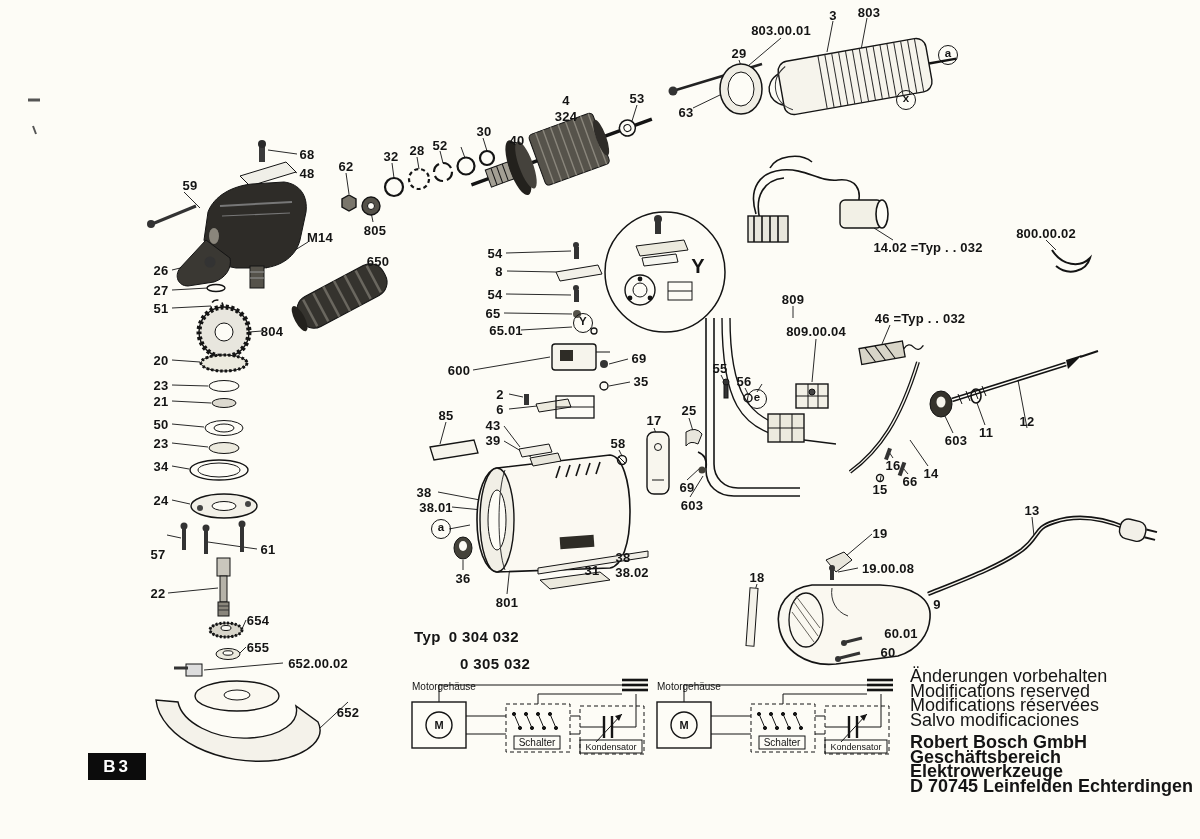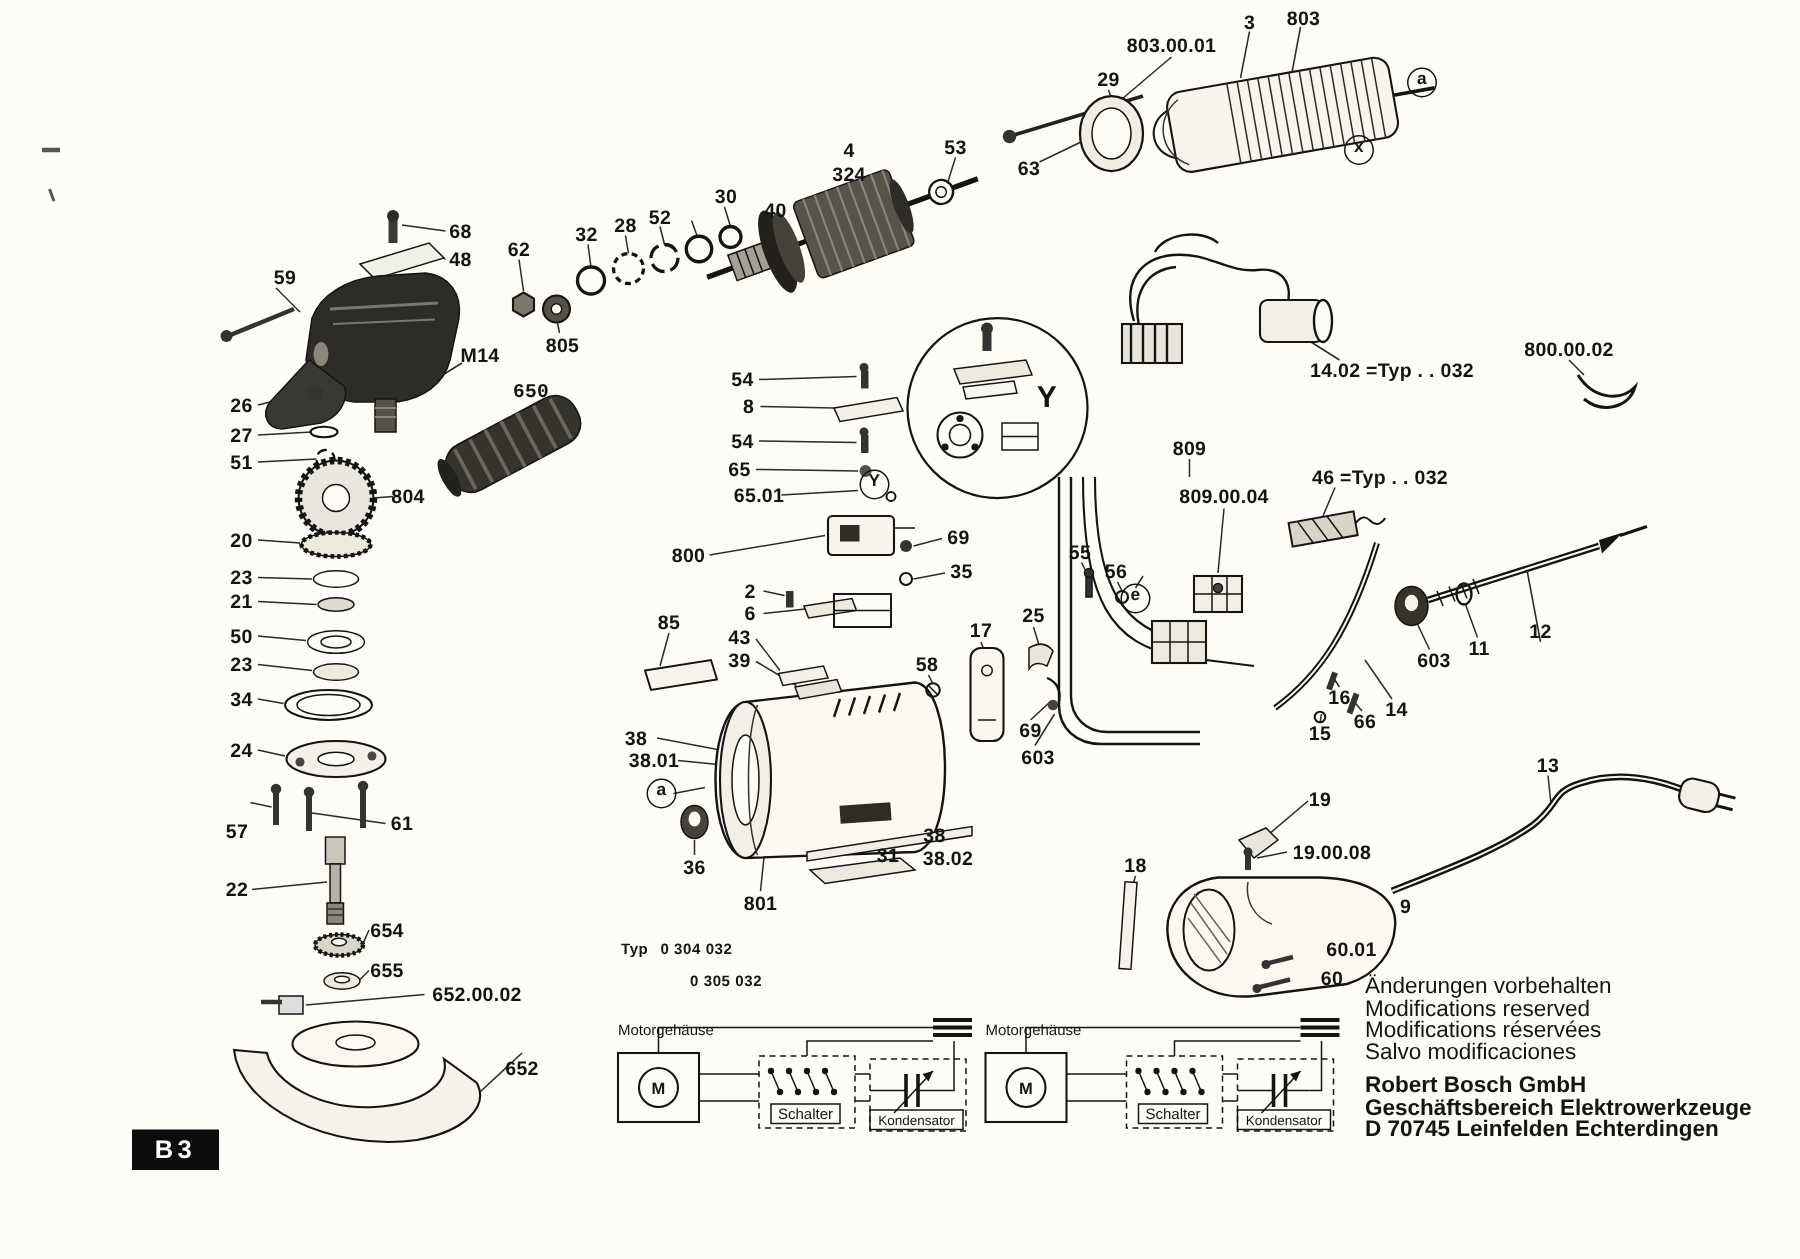--- a/index.html
+++ b/index.html
@@ -10,24 +10,24 @@
   .label-layer{position:absolute;inset:0}
   .part-label{position:absolute;transform:translate(-50%,-50%);font-weight:700;font-size:13px;
               letter-spacing:.2px;white-space:nowrap;color:#141414}
   .part-label.circled{border:1.5px solid #141414;border-radius:50%;width:18px;height:18px;
               line-height:15px;text-align:center;font-size:11.5px;padding:0}
   .header-block{position:absolute;left:148px;top:8px}
   .model-line{font-weight:700;font-size:17.5px;letter-spacing:.6px}
   .model-line .typ{margin-right:10px}
   .model-line2{margin-left:84px}
   .stand-line{font-size:13px;margin-top:6px;letter-spacing:.4px}
-  .variant-block{position:absolute;left:414px;top:628px;font-weight:700;font-size:10px;letter-spacing:.4px}
+  .variant-block{position:absolute;left:414px;top:628px;font-weight:700;font-size:15px;letter-spacing:.4px}
   .variant-block .typ{margin-right:8px}
   .variant-block .line2{margin-left:46px;margin-top:10px}
-  .footer-block{position:absolute;left:910px;top:651px;font-size:15px;line-height:14.5px}
+  .footer-block{position:absolute;left:910px;top:669px;font-size:18px;line-height:14.5px}
   .footer-block .company{font-weight:700;margin-top:8px}
   .plate{position:absolute;left:88px;top:753px;width:58px;height:27px;background:#0c0c0c;color:#fff;
          font-weight:700;font-size:17px;display:flex;align-items:center;justify-content:center;letter-spacing:3px}
   svg text{font-family:"Liberation Sans","DejaVu Sans",sans-serif;fill:#141414}
   .schem-label{font-size:10px}
   .schem-label-small{font-size:9px}
   .motor-m{font-size:11px;font-weight:700}
 </style>
 </head>
 <body>
@@ -510,21 +510,21 @@
       <div class="part-label" style="left: 485px; top: 140px; margin-left: 32px;">40</div>
       <div class="part-label" style="left: 440px; top: 145px;">52</div>
       <div class="part-label" style="left: 417px; top: 150px;">28</div>
       <div class="part-label" style="left: 391px; top: 156px;">32</div>
       <div class="part-label" style="left: 346px; top: 166px;">62</div>
       <div class="part-label" style="left: 307px; top: 154px;">68</div>
       <div class="part-label" style="left: 307px; top: 173px;">48</div>
       <div class="part-label" style="left: 178px; top: 185px; padding-left: 24px;">59</div>
       <div class="part-label" style="left: 320px; top: 237px;">M14</div>
       <div class="part-label" style="left: 375px; top: 230px;">805</div>
-      <div class="part-label" style="left: 354px; top: 261px; font-family: Liberation Mono, monospace;">650</div>
+      <div class="part-label" style="left: 378px; top: 261px;">650</div>
       <div class="part-label" style="left: 161px; top: 270px;">26</div>
       <div class="part-label" style="left: 161px; top: 290px;">27</div>
       <div class="part-label" style="left: 161px; top: 308px;">51</div>
       <div class="part-label" style="left: 272px; top: 331px;">804</div>
       <div class="part-label" style="left: 161px; top: 360px;">20</div>
       <div class="part-label" style="left: 161px; top: 385px;">23</div>
       <div class="part-label" style="left: 161px; top: 401px;">21</div>
       <div class="part-label" style="left: 161px; top: 424px;">50</div>
       <div class="part-label" style="left: 161px; top: 443px;">23</div>
       <div class="part-label" style="left: 161px; top: 466px;">34</div>
@@ -534,21 +534,21 @@
       <div class="part-label" style="left: 158px; top: 593px;">22</div>
       <div class="part-label" style="left: 258px; top: 620px;">654</div>
       <div class="part-label" style="left: 258px; top: 647px;">655</div>
       <div class="part-label" style="left: 318px; top: 663px;">652.00.02</div>
       <div class="part-label" style="left: 348px; top: 712px;">652</div>
       <div class="part-label" style="left: 495px; top: 253px;">54</div>
       <div class="part-label" style="left: 499px; top: 271px;">8</div>
       <div class="part-label" style="left: 495px; top: 294px;">54</div>
       <div class="part-label" style="left: 493px; top: 313px;">65</div>
       <div class="part-label" style="left: 506px; top: 330px;">65.01</div>
-      <div class="part-label" style="left: 459px; top: 370px;">800</div>
+      <div class="part-label" style="left: 459px; top: 370px;">600</div>
       <div class="part-label" style="left: 639px; top: 358px;">69</div>
       <div class="part-label" style="left: 641px; top: 381px;">35</div>
       <div class="part-label" style="left: 500px; top: 394px;">2</div>
       <div class="part-label" style="left: 500px; top: 409px;">6</div>
       <div class="part-label" style="left: 446px; top: 415px;">85</div>
       <div class="part-label" style="left: 493px; top: 425px;">43</div>
       <div class="part-label" style="left: 493px; top: 440px;">39</div>
       <div class="part-label" style="left: 618px; top: 443px;">58</div>
       <div class="part-label" style="left: 654px; top: 420px;">17</div>
       <div class="part-label" style="left: 689px; top: 410px;">25</div>

